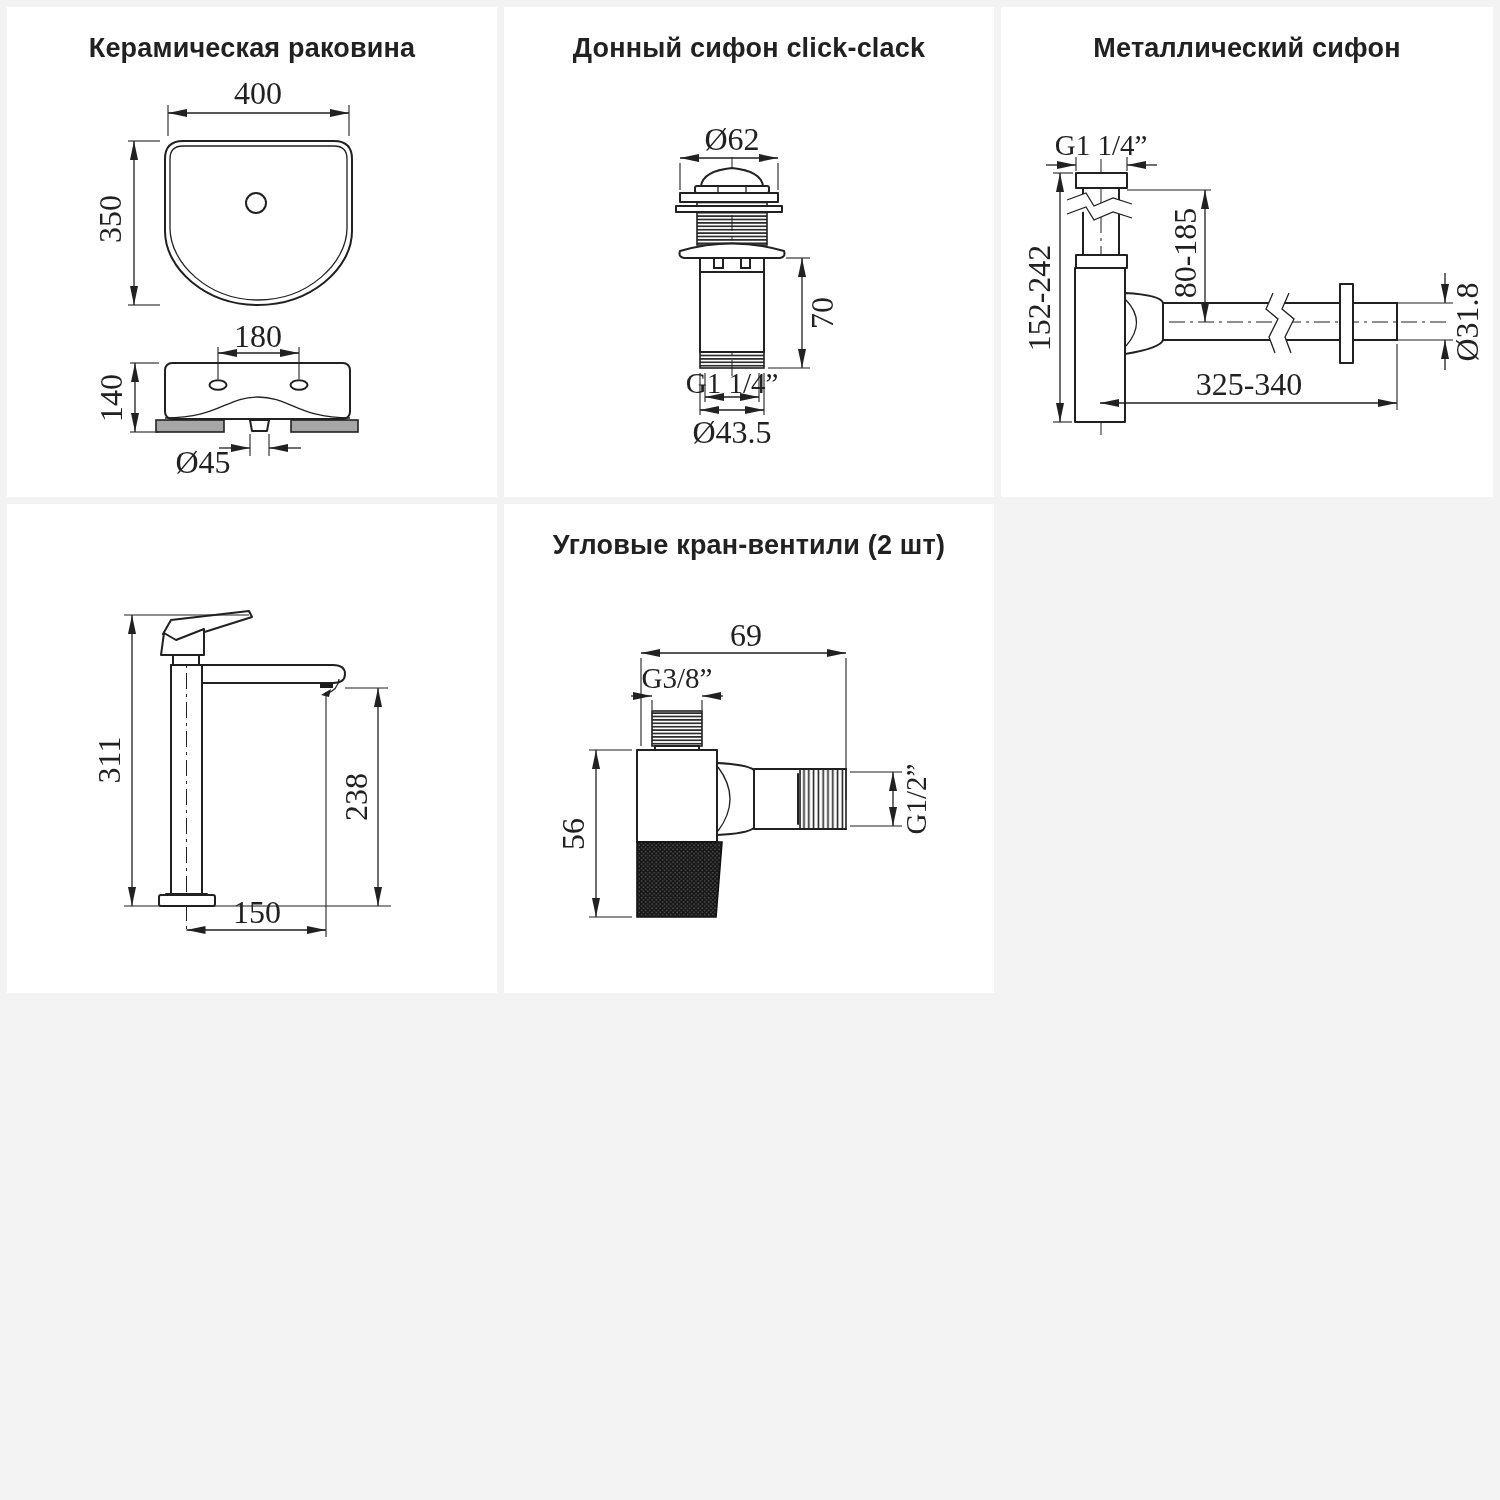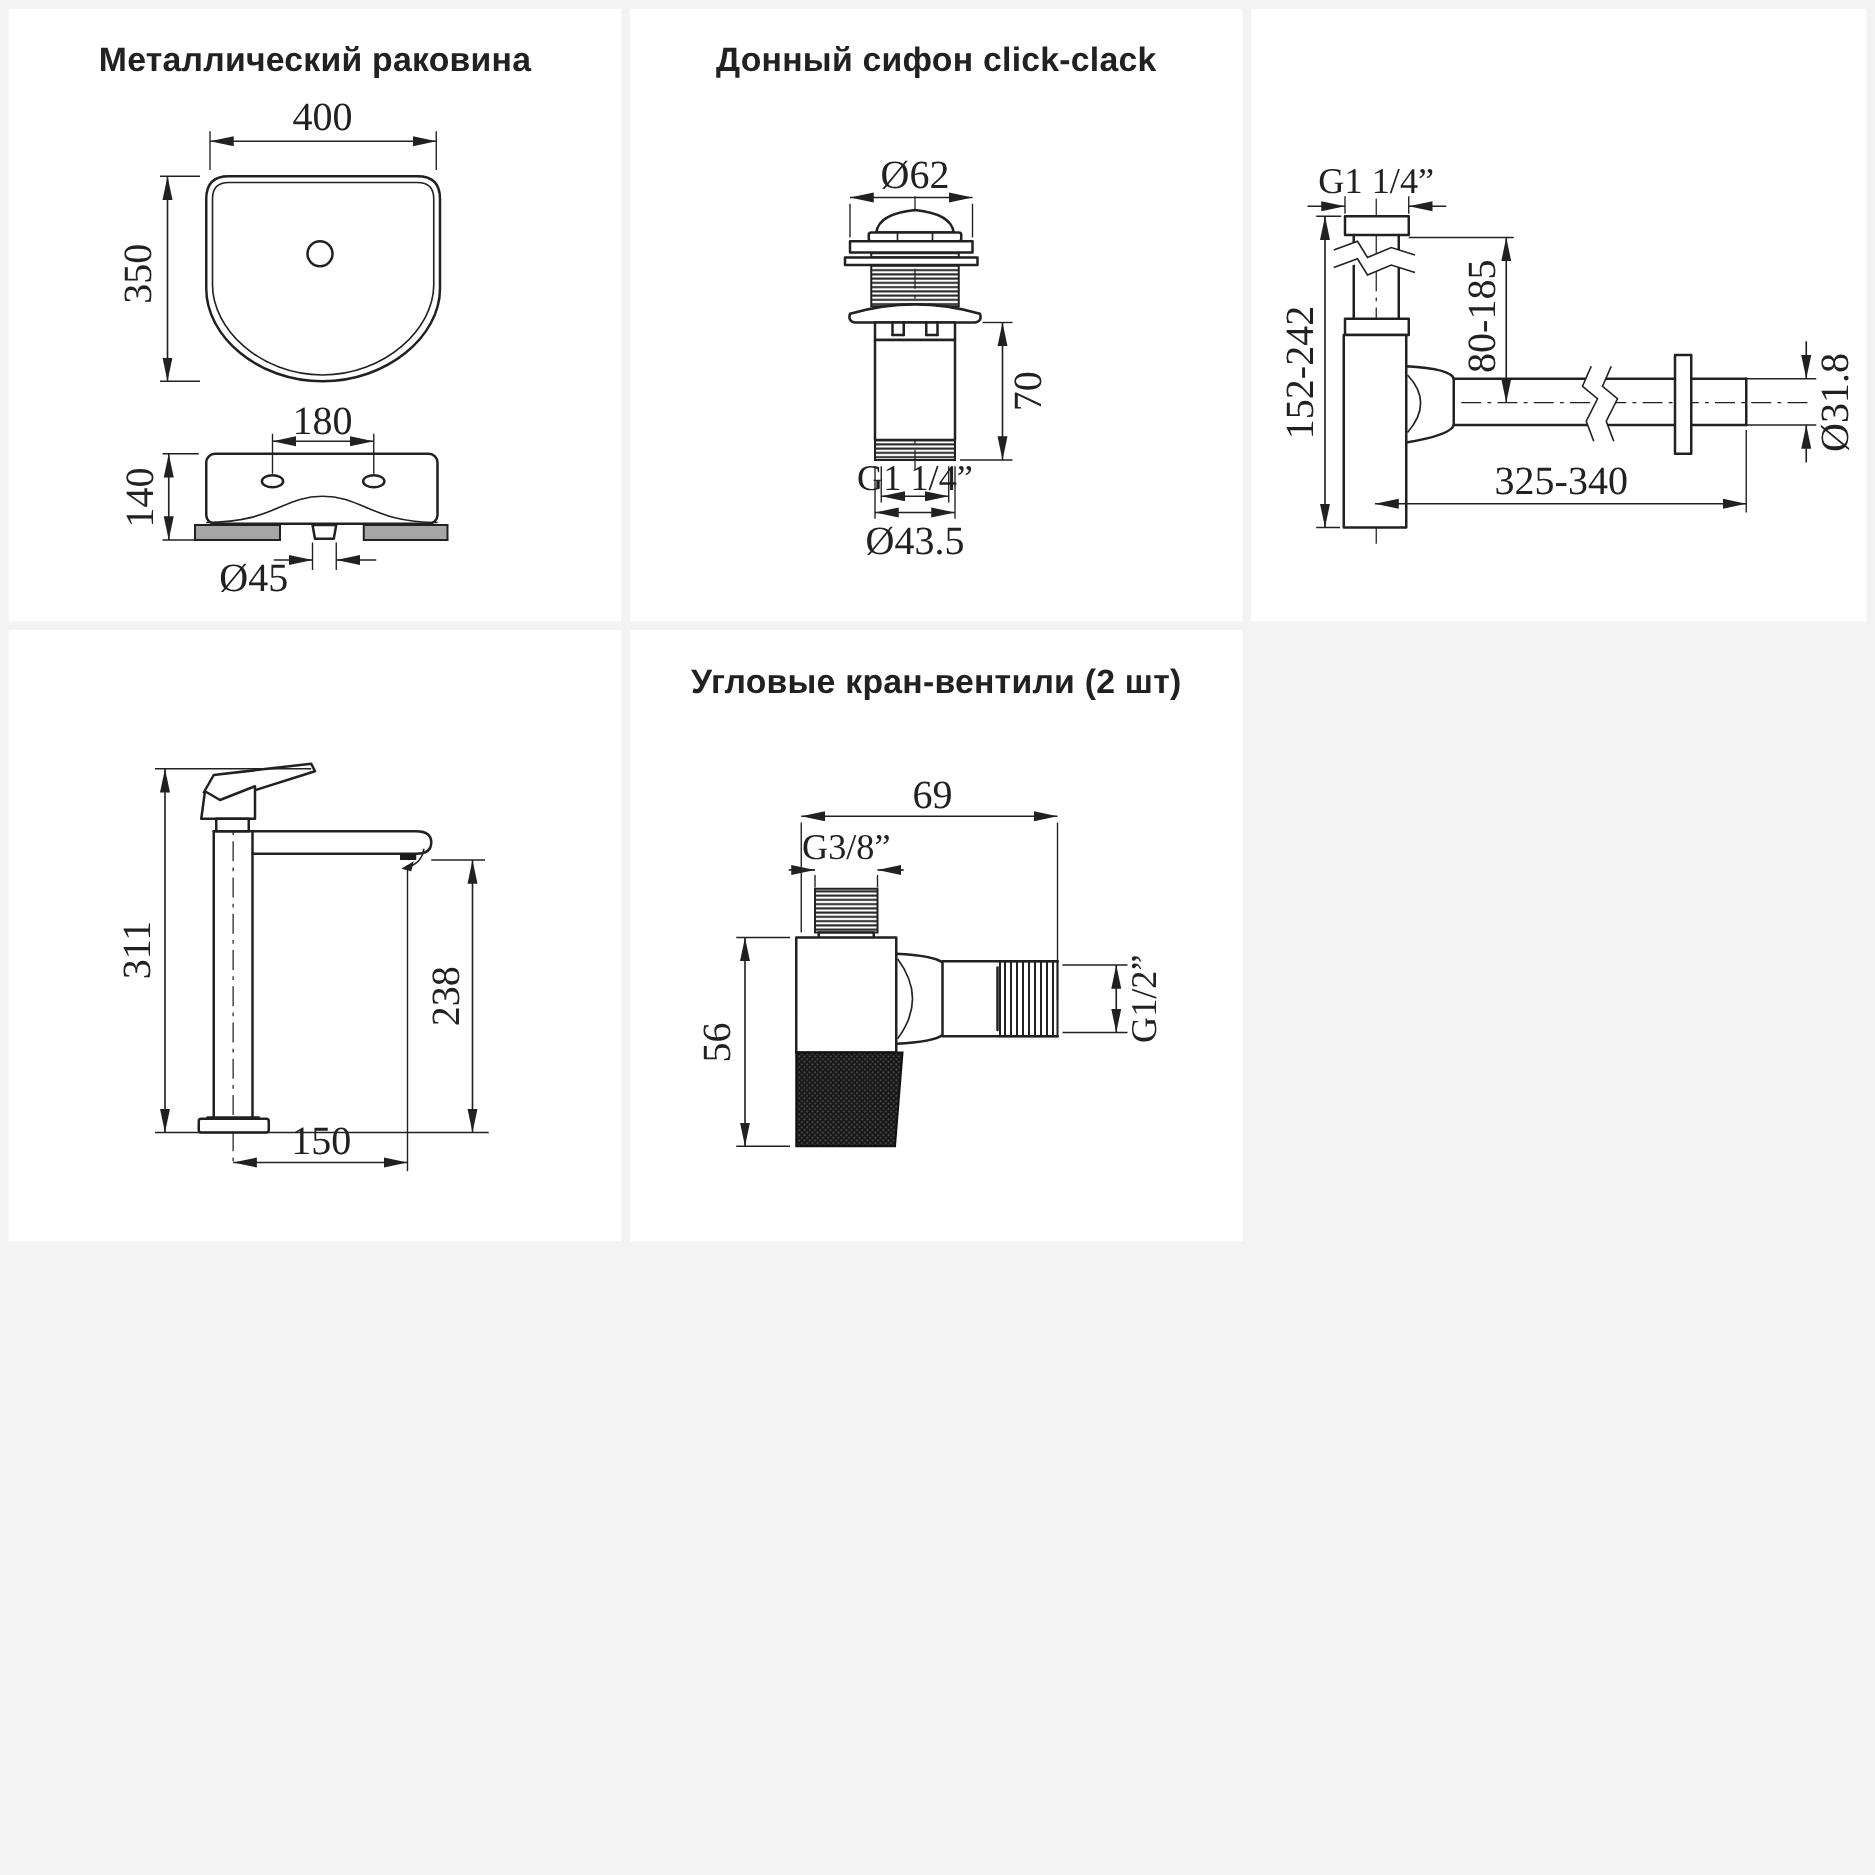--- a/index.html
+++ b/index.html
@@ -23,21 +23,21 @@
   .mk{fill:var(--ink)}
   .dk{fill:#1c1c1c;stroke:none}
   .padp{fill:var(--pad);stroke:var(--ink);stroke-width:1.6}
   .dt{font-family:"Liberation Serif",serif;font-size:32px;fill:var(--ink);text-anchor:middle;dominant-baseline:central}
   .dts{font-family:"Liberation Serif",serif;font-size:29px;fill:var(--ink);text-anchor:middle;dominant-baseline:central}
 </style>
 </head>
 <body>
 
 <section class="card" style="left:7px;top:7px;width:490px;height:490px">
-  <div class="title">Металлический раковина</div>
+  <div class="title">Керамическая раковина</div>
   <svg viewBox="0 0 490 490" preserveAspectRatio="xMidYMid meet">
     <defs>
       <marker id="m1" markerUnits="userSpaceOnUse" markerWidth="20" markerHeight="10" refX="19" refY="5" orient="auto-start-reverse">
         <path class="mk" d="M0,1 L19,5 L0,9 Z"></path>
       </marker>
     </defs>
     <g>
       <path class="ln" d="M158,224 L158,152 Q158,134 176,134 L327,134 Q345,134 345,152 L345,224 C345,262 303,298 251,298 C199,298 158,262 158,224 Z"></path>
       <path class="dim" d="M163,221 L163,152 Q163,139 176,139 L327,139 Q340,139 340,152 L340,221 C340,256 301,293 251,293 C201,293 163,256 163,221 Z"></path>
       <circle class="ln" cx="249" cy="196" r="10"></circle>
@@ -137,20 +137,21 @@
     <g>
       <line class="ext" x1="196" y1="366" x2="196" y2="408"></line>
       <line class="ext" x1="260" y1="366" x2="260" y2="408"></line>
       <line class="dim" x1="196" y1="403" x2="260" y2="403" marker-start="url(#m2)" marker-end="url(#m2)"></line>
       <text class="dt" x="228" y="425">Ø43.5</text>
     </g>
   </svg>
 </section>
 
 <section class="card" style="left:1001px;top:7px;width:492px;height:490px">
+  <div class="title">Металлический сифон</div>
   <svg viewBox="0 0 492 490" preserveAspectRatio="xMidYMid meet">
     <defs>
       <marker id="m3" markerUnits="userSpaceOnUse" markerWidth="20" markerHeight="10" refX="19" refY="5" orient="auto-start-reverse">
         <path class="mk" d="M0,1 L19,5 L0,9 Z"></path>
       </marker>
     </defs>
     <line class="cl" x1="100" y1="152" x2="100" y2="428"></line>
     <line class="cl" x1="110" y1="315" x2="448" y2="315"></line>
     <g>
       <rect class="fw" x="75" y="166" width="51" height="15"></rect>

